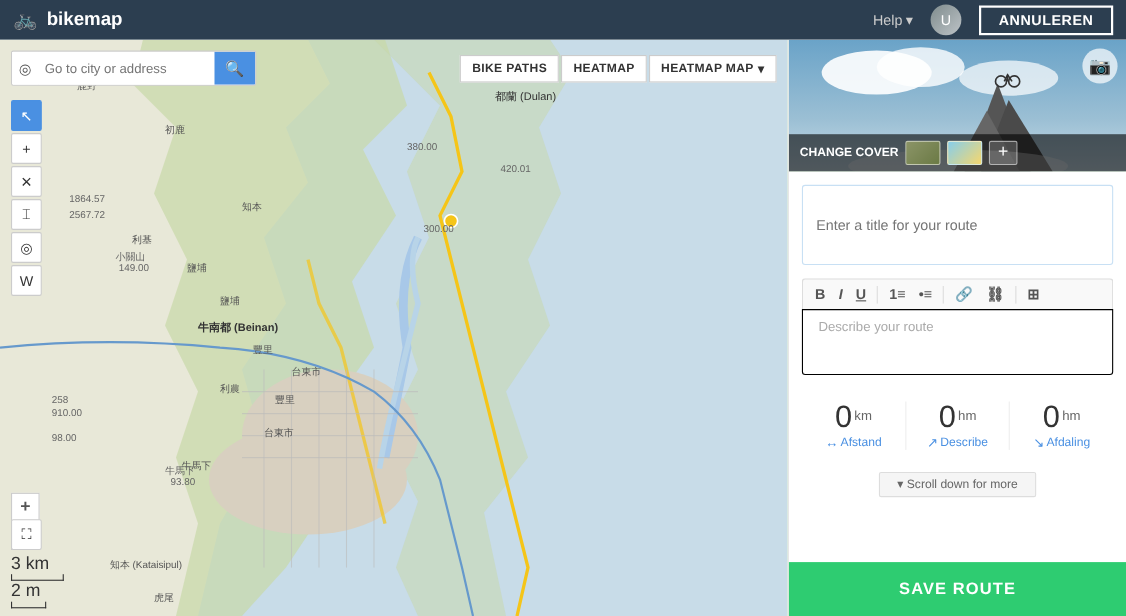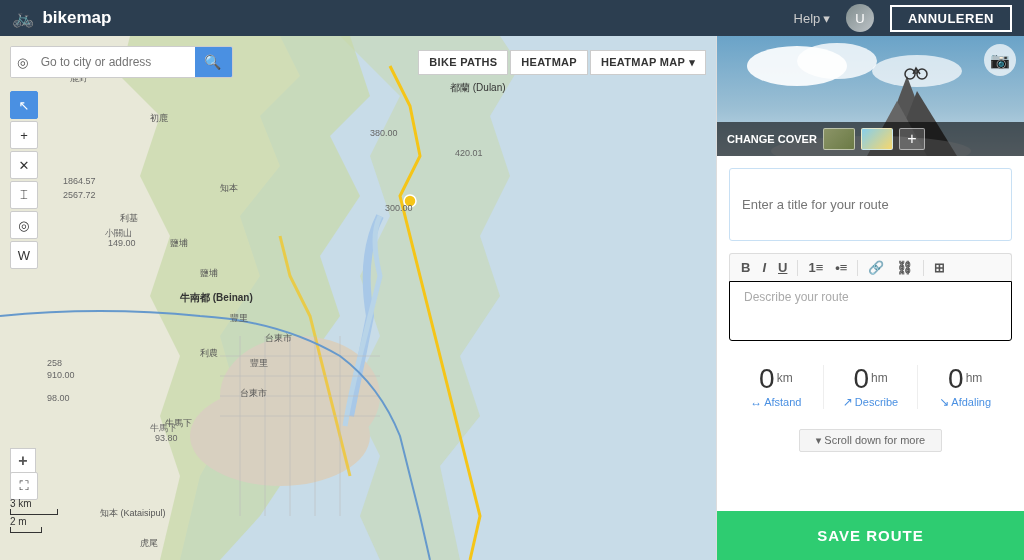--- a/index.html
+++ b/index.html
@@ -202,23 +202,23 @@
       align-items: center;
       justify-content: center;
       cursor: pointer;
       font-size: 16px;
       font-weight: bold;
       color: #555;
     }
 
     #map-scale {
       position: absolute;
-      bottom: 26px;
+      bottom: 6px;
       left: 10px;
-      font-size: 10px;
+      font-size: 16px;
       color: #333;
       z-index: 10;
     }
     .scale-bar {
       display: flex;
       flex-direction: column;
     }
     .scale-line {
       height: 6px;
       border: 1px solid #333;

